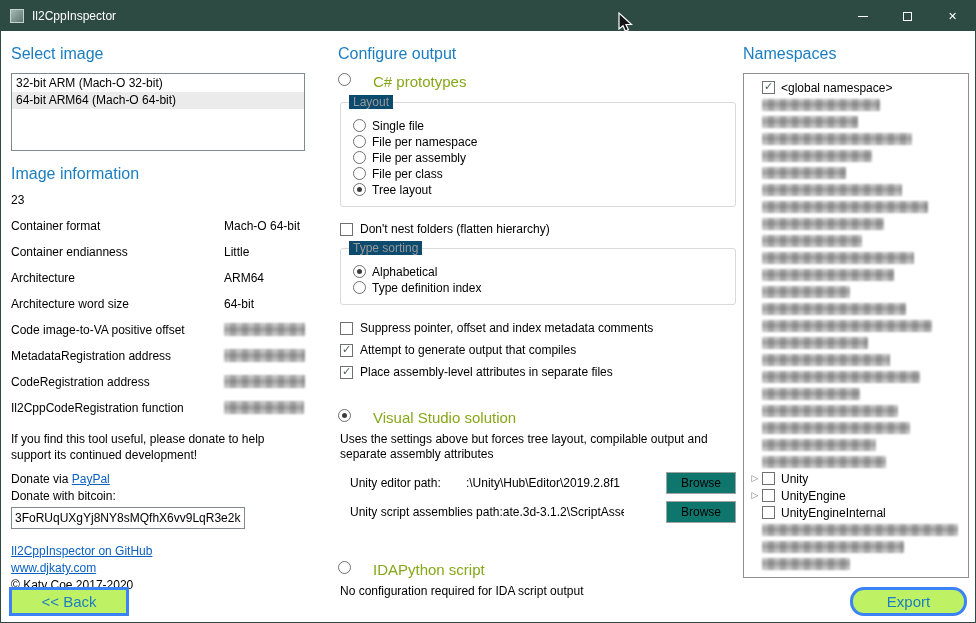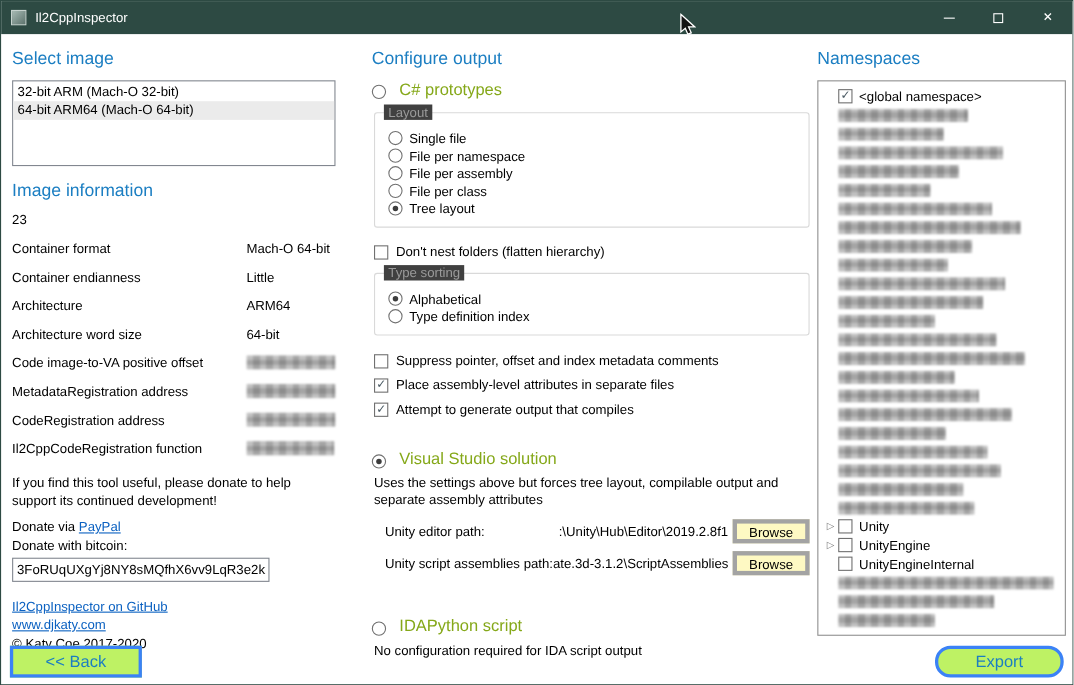--- a/index.html
+++ b/index.html
@@ -38,36 +38,36 @@
   .link{color:#0b61c1;text-decoration:underline;cursor:pointer;font-size:12px;}
   .block{display:block;line-height:17px;}
   .mt16{margin-top:14px;}
   .bitcoin{width:226px;height:18px;border:1px solid #828790;font-size:12px;font-family:inherit;padding:1px 3px;margin-top:2px;color:#000;box-sizing:content-box;}
   
   .radio{width:13px;height:13px;border:1px solid #707070;border-radius:50%;background:#fff;box-sizing:border-box;flex:0 0 auto;position:relative;display:inline-block;}
   .radio.sel::after{content:"";position:absolute;left:3px;top:3px;width:5px;height:5px;border-radius:50%;background:#3c3c3c;}
   .cb{width:13px;height:13px;border:1px solid #707070;background:#fff;box-sizing:border-box;flex:0 0 auto;position:relative;display:inline-block;}
   .cb.checked::after{content:"\2713";position:absolute;left:1px;top:-2px;font-size:11px;font-weight:bold;color:#4a5a63;}
   
-  .green-opt{display:flex;align-items:flex-end;gap:12px;margin:8px 0 6px 0;}
+  .green-opt{display:flex;align-items:flex-start;gap:22px;margin:8px 0 6px 0;}
   .green-label{color:#85a819;font-size:15px;}
   .mt28{margin-top:30px;}
   .mt36{margin-top:38px;}
   .groupbox{position:relative;border:1px solid #d9d9d9;border-radius:3px;margin:12px 0 0 2px;padding:14px 10px 8px 12px;}
-  .gb-label{position:absolute;top:-8px;left:8px;background:#404040;padding:0 4px;font-size:12px;color:#9a9a9a;}
+  .gb-label{position:absolute;top:-8px;left:8px;background:#0c4a6e;padding:0 4px;font-size:12px;color:#9a9a9a;}
   .radio-row{display:flex;align-items:center;gap:6px;height:15px;margin:1px 0;}
   .cb-row{display:flex;align-items:center;gap:7px;margin:4px 0 4px 2px;}
   .flatten{margin:15px 0 2px 2px;}
   #mid-checkboxes{margin-top:16px;}
   #mid-checkboxes .cb-row{margin:8px 0 8px 2px;}
   .desc{font-size:12px;margin:2px 0 10px 2px;width:378px;line-height:15px;}
   .path-row{display:flex;align-items:center;margin:7px 0 7px 12px;}
   .path-label{flex:0 0 auto;}
   .path-value{flex:1;text-align:right;padding-right:4px;white-space:nowrap;overflow:hidden;}
-  .btn-browse{flex:0 0 auto;width:70px;height:22px;background:#fef9c3;border:4px solid #a3a3a3;font-size:12px;font-family:inherit;color:#000;cursor:default;}
+  .btn-browse{flex:0 0 auto;width:70px;height:22px;background:#0f766e;border:1px solid #a3a3a3;font-size:12px;font-family:inherit;color:#000;cursor:default;margin-left:42px;}
   
   .ns-panel{border:1px solid #8f8f8f;height:505px;box-sizing:border-box;padding:5px 4px;overflow:hidden;}
   .ns-row{display:flex;align-items:center;height:17px;}
   .expander{width:14px;flex:0 0 auto;color:#7a7a7a;font-size:9px;line-height:17px;text-align:center;}
   .expander.empty{visibility:hidden;}
   .ns-label{margin-left:6px;white-space:nowrap;}
   .ns-mosaic{height:12px;}
   
   .btn-big{position:absolute;height:29px;background:#bef264;border:3px solid #3b82f6;color:#1b7ec2;font-size:15px;font-family:inherit;cursor:default;}
   .btn-back{left:8px;bottom:6px;width:120px;}
@@ -210,25 +210,25 @@
         </div>
     </div>
 
     <div id="mid-checkboxes">
         <div class="cb-row">
           <span class="cb"></span>
           <span class="cb-label">Suppress pointer, offset and index metadata comments</span>
         </div>
         <div class="cb-row">
           <span class="cb checked"></span>
-          <span class="cb-label">Place assembly-level attributes in separate files</span>
+          <span class="cb-label">Attempt to generate output that compiles</span>
         </div>
         <div class="cb-row">
           <span class="cb checked"></span>
-          <span class="cb-label">Attempt to generate output that compiles</span>
+          <span class="cb-label">Place assembly-level attributes in separate files</span>
         </div>
       </div>
 
     <div class="green-opt mt28">
       <span class="radio sel"></span>
       <span class="green-label">Visual Studio solution</span>
     </div>
     <p class="desc">Uses the settings above but forces tree layout, compilable output and separate assembly attributes</p>
 
     <div class="path-row">

